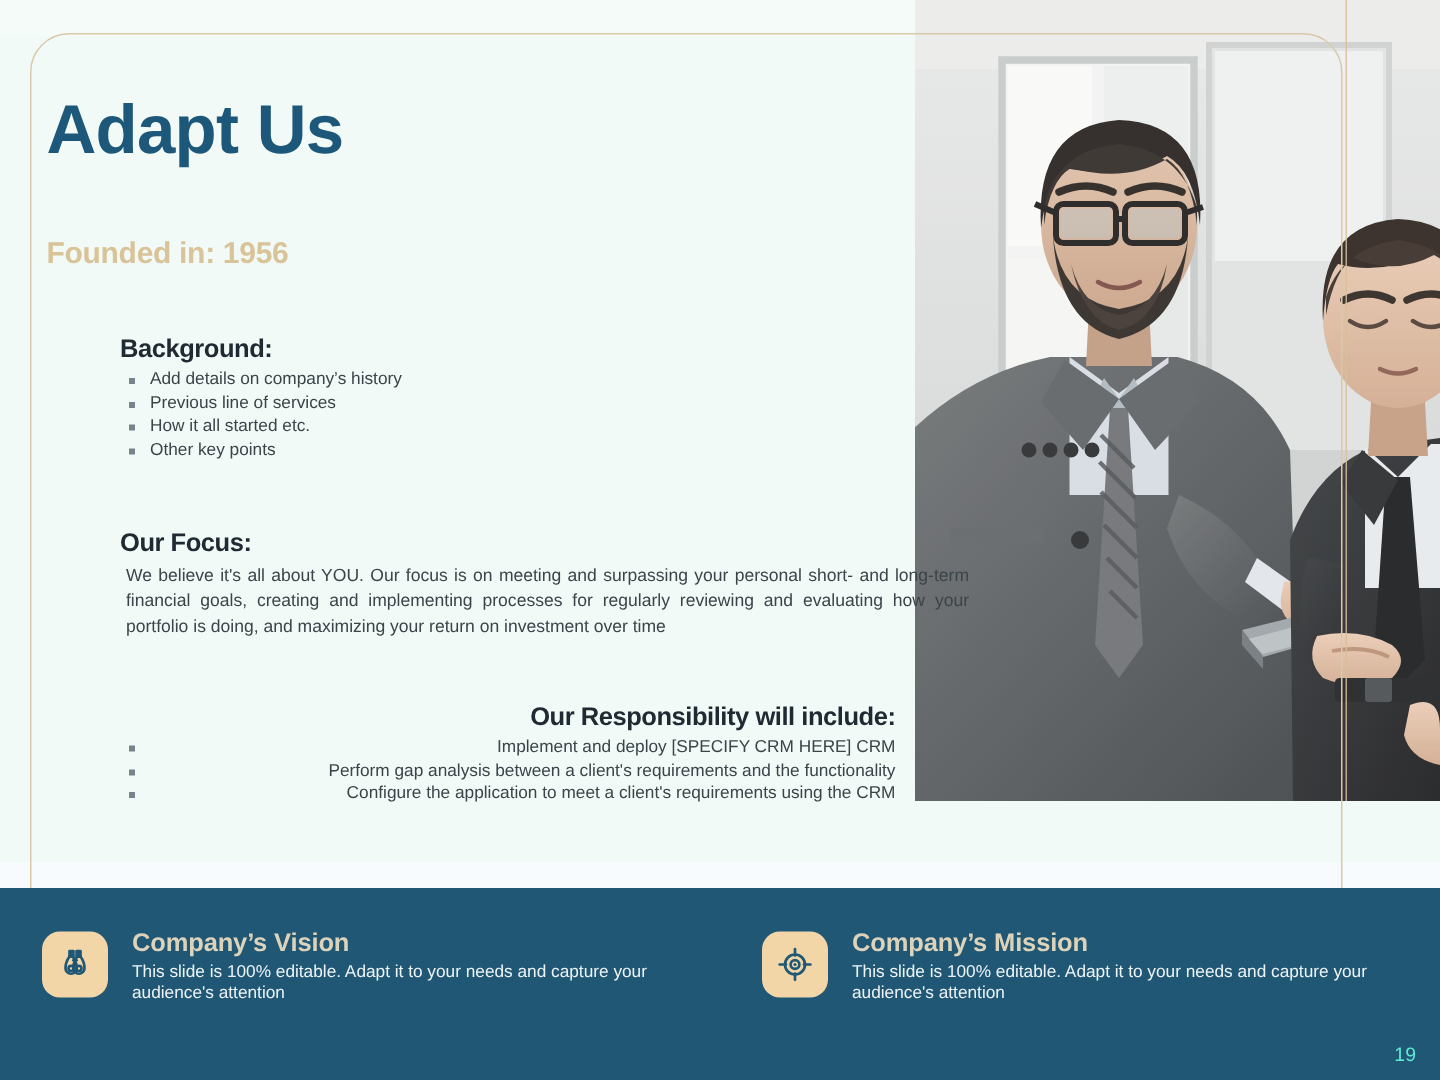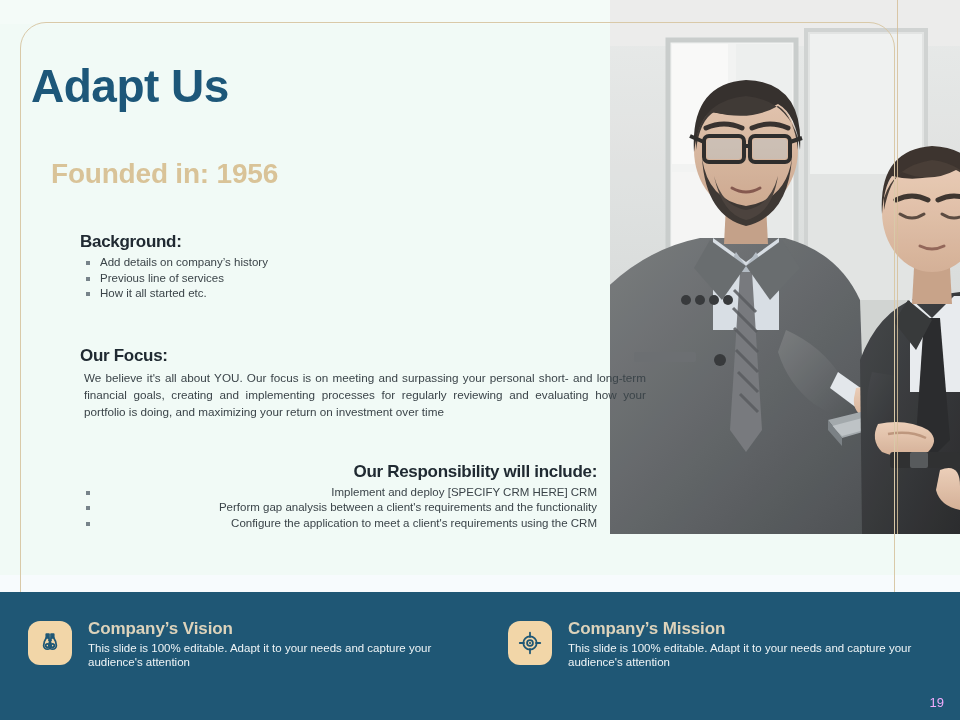--- a/index.html
+++ b/index.html
@@ -145,21 +145,21 @@
     line-height: 14px;
     margin: 0;
     max-width: 348px;
   }
 
   
   .page-num {
     position: absolute;
     right: 16px;
     bottom: 10px;
-    color: #f0abfc;
+    color: #5eead4;
     font-size: 13px;
     margin-left: 20px;
   }
 
   
   .content {
     position: absolute;
     left: 31px;
     top: 60px;
     width: 566px;
@@ -169,23 +169,23 @@
     color: #1d5779;
     font-size: 46px;
     font-weight: bold;
     letter-spacing: -0.5px;
     line-height: 52px;
     margin: 0;
   }
 
   .founded {
     color: #d9c398;
-    font-size: 28px;
+    font-size: 20px;
     font-weight: bold;
-    margin: 46px 0 0 20px;
+    margin: 46px 0 0 0;
     letter-spacing: -0.2px;
   }
 
   .section { margin-top: 0; margin-left: 44px; }
   .section-h {
     color: #202a32;
     font-size: 17px;
     font-weight: bold;
     margin: 0 0 3px 5px;
     letter-spacing: -0.3px;
@@ -381,20 +381,21 @@
     <h1 class="title">Adapt Us</h1>
 
     <div class="founded">Founded in: 1956</div>
 
     <div class="section sec-background">
       <h2 class="section-h">Background:</h2>
       <ul class="bullets">
         <li>Add details on company’s history</li>
         <li>Previous line of services</li>
         <li>How it all started etc.</li>
+        <li>Other key points</li>
       </ul>
     </div>
 
     <div class="section sec-focus">
       <h2 class="section-h">Our Focus:</h2>
       <p class="para">We believe it's all about YOU. Our focus is on meeting and surpassing your personal short- and long-term financial goals, creating and implementing processes for regularly reviewing and evaluating how your portfolio is doing, and maximizing your return on investment over time</p>
     </div>
 
     <div class="section sec-resp">
       <h2 class="section-h">Our Responsibility will include:</h2>

